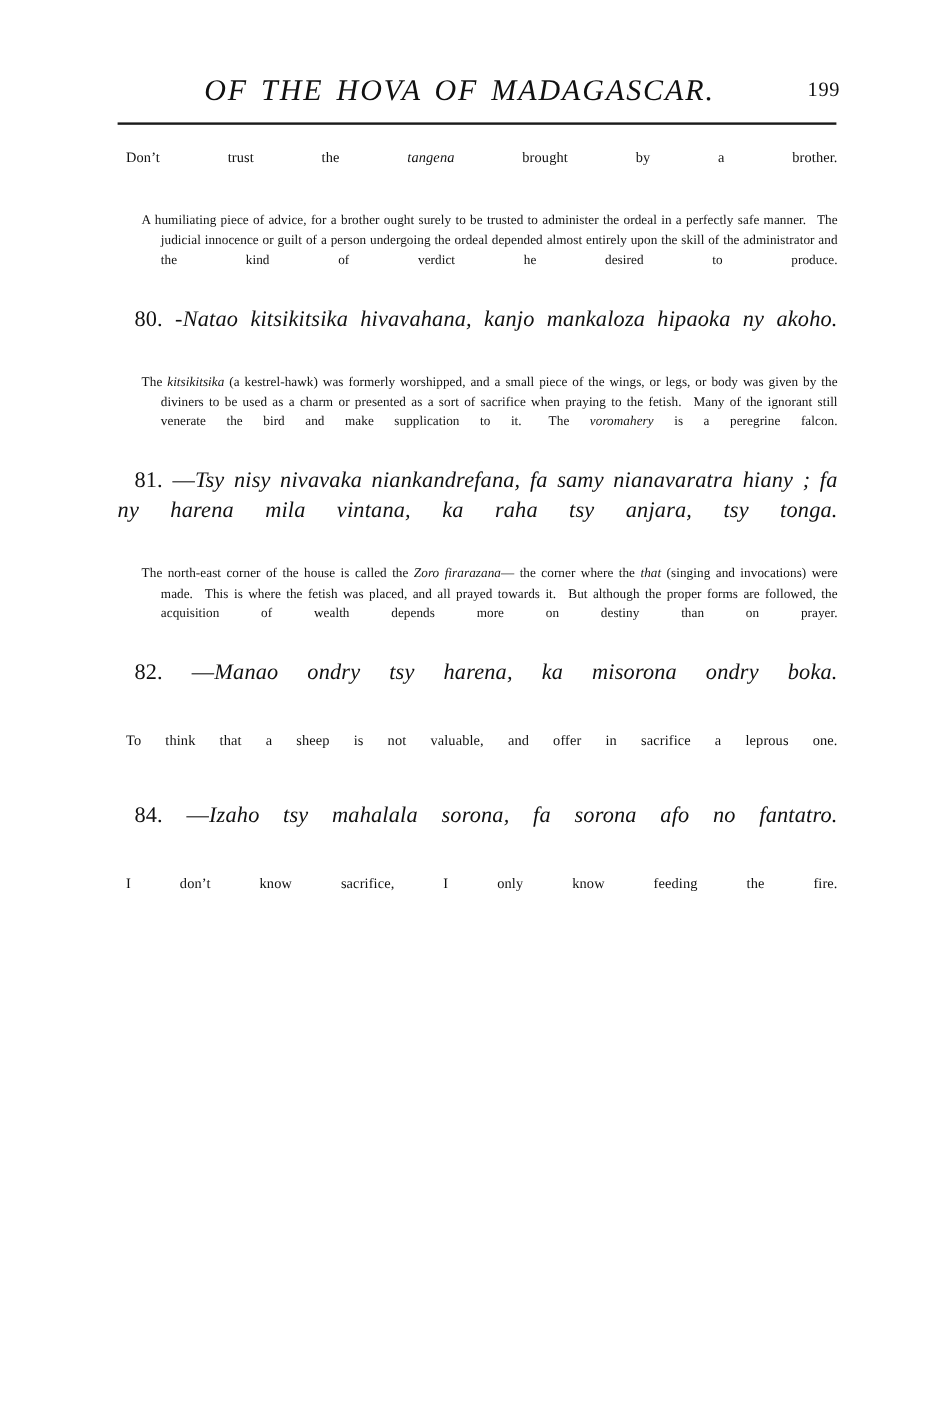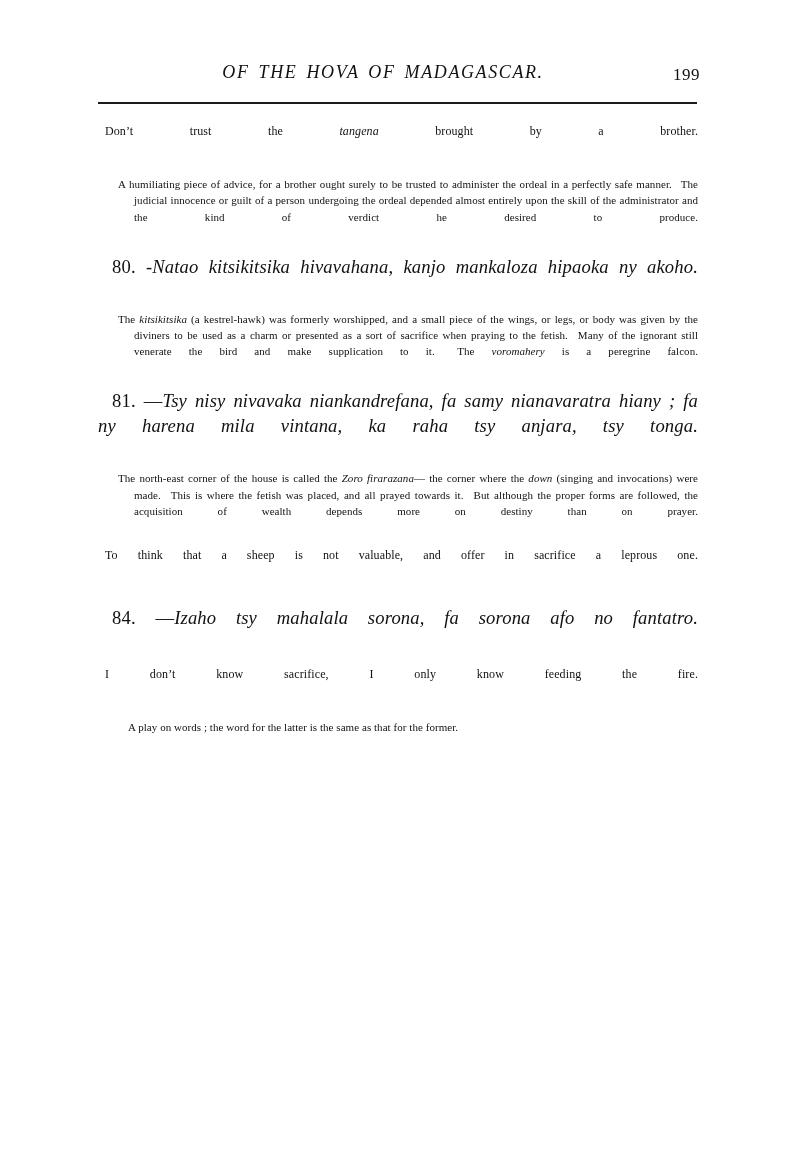--- a/index.html
+++ b/index.html
@@ -28,21 +28,21 @@
     width: 600px;
     height: 30px;
   }
   .head-title {
     position: absolute;
     left: 0;
     top: 0;
     width: 570px;
     text-align: center;
     font-style: italic;
-    font-size: 18px;
+    font-size: 25px;
     letter-spacing: 1.6px;
     word-spacing: 3px;
     white-space: nowrap;
   }
   .folio {
     position: absolute;
     left: 575px;
     top: 3px;
     width: 120px;
     font-size: 17px;
@@ -132,25 +132,25 @@
       <div class="entry">
         <p class="translation">Don’t trust the <i>tangena</i> brought by a brother.</p>
         <p class="note">A humiliating piece of advice, for a brother ought surely to be trusted to administer the ordeal in a perfectly safe manner.  The judicial innocence or guilt of a person undergoing the ordeal depended almost entirely upon the skill of the administrator and the kind of verdict he desired to produce.</p>
       </div>
       <div class="entry">
         <p class="proverb"><span class="num">80.</span> <span class="num">-</span><span>Natao kitsikitsika hivavahana, kanjo mankaloza hipaoka ny akoho.</span></p>
         <p class="note">The <i>kitsikitsika</i> (a kestrel-hawk) was formerly worshipped, and a small piece of the wings, or legs, or body was given by the diviners to be used as a charm or presented as a sort of sacrifice when praying to the fetish.  Many of the ignorant still venerate the bird and make supplication to it.  The <i>voromahery</i> is a peregrine falcon.</p>
       </div>
       <div class="entry">
         <p class="proverb"><span class="num">81.</span> <span class="num">—</span><span>Tsy nisy nivavaka niankandrefana, fa samy nianavaratra hiany ; fa ny harena mila vintana, ka raha tsy anjara, tsy tonga.</span></p>
-        <p class="note">The north-east corner of the house is called the <i>Zoro firarazana</i>— the corner where the <i>down</i> (singing and invocations) were made.  This is where the fetish was placed, and all prayed towards it.  But although the proper forms are followed, the acquisition of wealth depends more on destiny than on prayer.</p>
+        <p class="note">The north-east corner of the house is called the <i>Zoro firarazana</i>— the corner where the <i>that</i> (singing and invocations) were made.  This is where the fetish was placed, and all prayed towards it.  But although the proper forms are followed, the acquisition of wealth depends more on destiny than on prayer.</p>
       </div>
       <div class="entry">
+        <p class="proverb"><span class="num">82.</span> <span class="num">—</span><span>Manao ondry tsy harena, ka misorona ondry boka.</span></p>
         <p class="translation">To think that a sheep is not valuable, and offer in sacrifice a leprous one.</p>
       </div>
       <div class="entry">
         <p class="proverb"><span class="num">84.</span> <span class="num">—</span><span>Izaho tsy mahalala sorona, fa sorona afo no fantatro.</span></p>
         <p class="translation">I don’t know sacrifice, I only know feeding the fire.</p>
-        <p class="note plain nojust">A play on words ; the word for the latter is the same as that for the former.</p>
       </div>
     </div>
 
 </div>
 
 </body></html>

